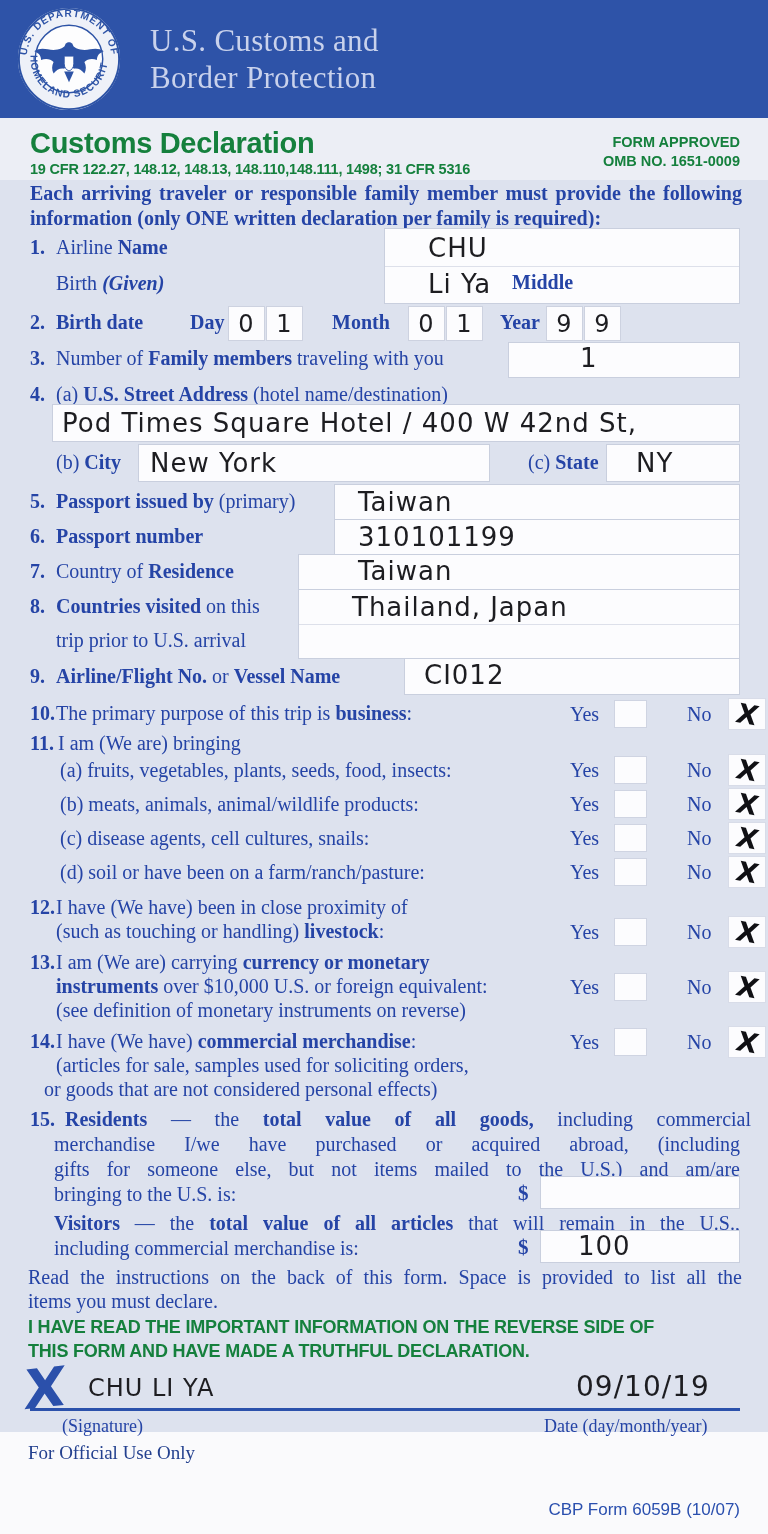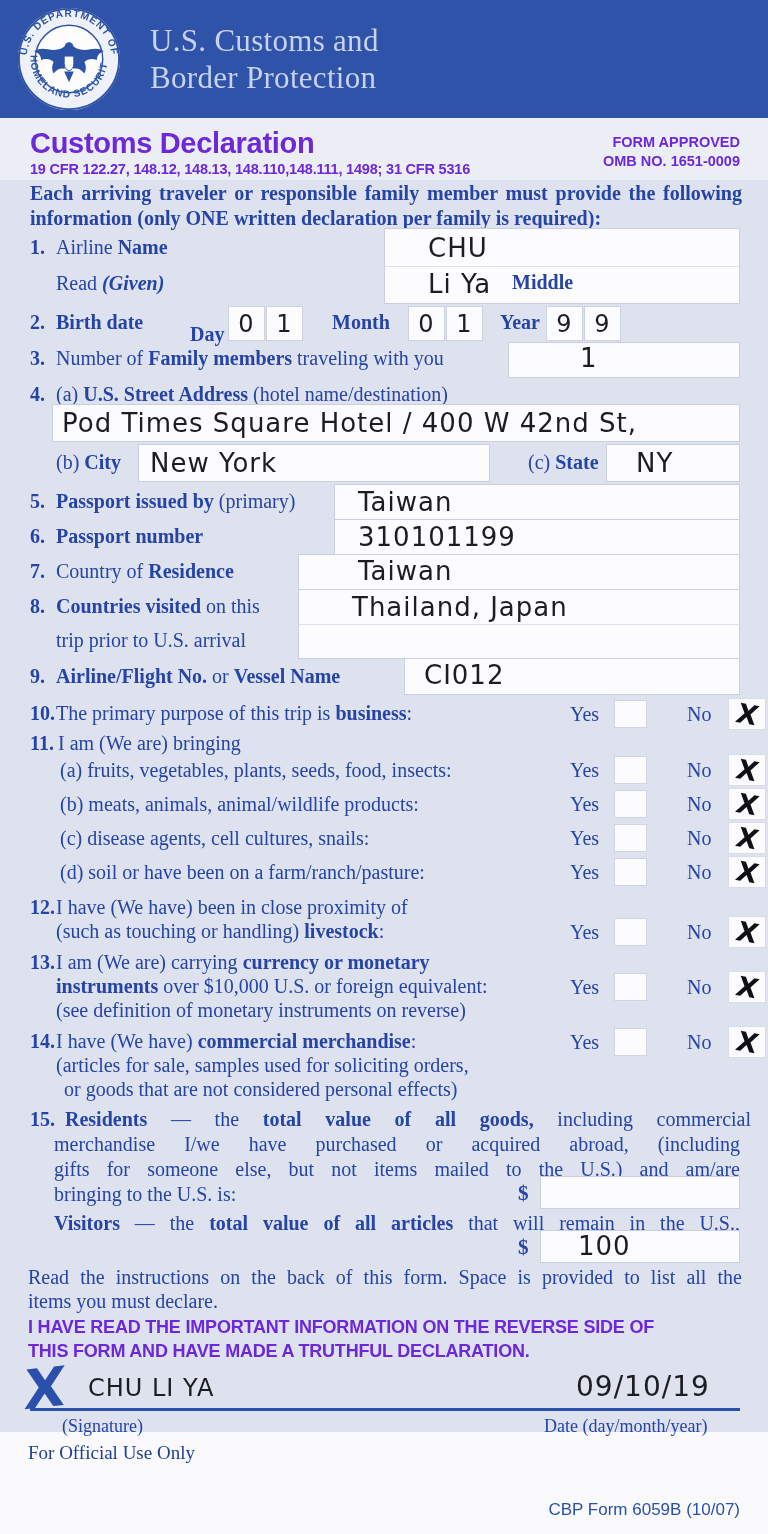--- a/index.html
+++ b/index.html
@@ -6,21 +6,21 @@
   .page{position:relative;width:768px;height:1534px;background:#fafbfd;overflow:hidden;
         font-family:"Liberation Serif",serif;}
   
   .bg-banner{position:absolute;left:0;top:0;width:768px;height:118px;background:#2e53a8;}
   .bg-headstrip{position:absolute;left:0;top:118px;width:768px;height:62px;background:#ecEef5;background:#eceef5;}
   .bg-body{position:absolute;left:0;top:180px;width:768px;height:1252px;background:#dde2ee;}
   .bg-bottom{position:absolute;left:0;top:1432px;width:768px;height:102px;background:#fafafc;}
 
   .abs{position:absolute;}
   .ser{font-family:"Liberation Serif",serif;color:#2544a6;font-size:20px;line-height:1.15;}
-  .sans{font-family:"Liberation Sans",sans-serif;color:#6d28d9;}
+  .sans{font-family:"Liberation Sans",sans-serif;color:#15803d;}
   .bb{font-weight:700;}
   .ii{font-style:italic;}
   .jline{text-align:justify;text-align-last:justify;}
 
   .agency{color:#c9d2ec;font-family:"Liberation Serif",serif;font-size:31px;line-height:37px;letter-spacing:.3px;}
 
   .ftitle{font-size:29px;font-weight:700;letter-spacing:-.3px;}
   .cfr{font-size:14.5px;font-weight:700;letter-spacing:-.2px;}
   .approved{font-size:14.5px;font-weight:700;text-align:right;line-height:19px;}
 
@@ -94,27 +94,27 @@
   <div class="abs sans cfr" style="left:30px;top:161px;">19 CFR 122.27, 148.12, 148.13, 148.110,148.111, 1498; 31 CFR 5316</div>
   <div class="abs ser bb jline" style="left:30px;top:182px;width:712px;">Each arriving traveler or responsible family member must provide the following</div>
   <div class="abs ser bb" style="left:30px;top:207px;width:712px;">information (only ONE written declaration per family is required):</div>
 
   <div class="box" style="left:384px;top:228px;width:356px;height:76px;">
       <div class="boxdiv"></div>
     </div>
   <div class="abs ser bb" style="left:30px;top:236px;">1.</div>
   <div class="abs ser" style="left:56px;top:236px;"><span>Airline </span><span class="bb">Name</span></div>
   <div class="abs hw" style="left:428px;top:233px;">CHU</div>
-  <div class="abs ser" style="left:56px;top:272px;"><span>Read </span><span class="bb ii">(Given)</span></div>
+  <div class="abs ser" style="left:56px;top:272px;"><span>Birth </span><span class="bb ii">(Given)</span></div>
   <div class="abs hw" style="left:428px;top:269px;">Li Ya</div>
   <div class="abs ser bb" style="left:512px;top:271px;">Middle</div>
 
   <div class="abs ser bb" style="left:30px;top:311px;">2.</div>
   <div class="abs ser" style="left:56px;top:311px;"><span class="bb">Birth date</span></div>
-  <div class="abs ser bb" style="left:190px;top:311px;margin-top:12px;">Day</div>
+  <div class="abs ser bb" style="left:190px;top:311px;">Day</div>
   <div class="dcell" style="left:228px;top:306px;">
       <span class="hw hw-sm">0</span>
     </div>
   <div class="dcell" style="left:266px;top:306px;">
       <span class="hw hw-sm">1</span>
     </div>
   <div class="abs ser bb" style="left:332px;top:311px;">Month</div>
   <div class="dcell" style="left:408px;top:306px;">
       <span class="hw hw-sm">0</span>
     </div>
@@ -248,40 +248,41 @@
     <span class="cbox"></span>
     <span class="ser ynlab nolab">No</span>
     <span class="cbox xcell">
         <span class="xmark">X</span>
       </span>
   </div>
 
   <div class="abs ser bb" style="left:30px;top:1030px;">14.</div>
   <div class="abs ser" style="left:56px;top:1030px;"><span>I have (We have) </span><span class="bb">commercial merchandise</span><span>:</span></div>
   <div class="abs ser" style="left:56px;top:1054px;">(articles for sale, samples used for soliciting orders,</div>
-  <div class="abs ser" style="left:64px;top:1078px;">or goods that are not considered personal effects)</div>
+  <div class="abs ser" style="left:44px;top:1078px;">or goods that are not considered personal effects)</div>
   <div class="yn" style="top:1027px;">
     <span class="ser ynlab">Yes</span>
     <span class="cbox"></span>
     <span class="ser ynlab nolab">No</span>
     <span class="cbox xcell">
         <span class="xmark">X</span>
       </span>
   </div>
 
   <div class="abs ser bb" style="left:30px;top:1108px;">15.</div>
   <div class="abs ser jline" style="left:54px;top:1108px;width:686px;margin-left:11px;"><span class="bb">Residents</span><span> — the </span><span class="bb">total value of all goods,</span><span> including commercial</span></div>
   <div class="abs ser jline" style="left:54px;top:1133px;width:686px;">merchandise I/we have purchased or acquired abroad, (including</div>
   <div class="abs ser jline" style="left:54px;top:1158px;width:686px;">gifts for someone else, but not items mailed to the U.S.) and am/are</div>
   <div class="abs ser" style="left:54px;top:1183px;">bringing to the U.S. is:</div>
   <div class="abs ser dollar" style="left:518px;top:1181px;">$</div>
   <div class="box" style="left:540px;top:1176px;width:200px;height:33px;"></div>
   <div class="abs hw" style="left:575px;top:1178px;"></div>
 
   <div class="abs ser jline" style="left:54px;top:1212px;width:686px;"><span class="bb">Visitors</span><span> — the </span><span class="bb">total value of all articles</span><span> that will remain in the U.S.,</span></div>
+  <div class="abs ser" style="left:54px;top:1237px;">including commercial merchandise is:</div>
   <div class="abs ser dollar" style="left:518px;top:1235px;">$</div>
   <div class="box" style="left:540px;top:1230px;width:200px;height:33px;"></div>
   <div class="abs hw" style="left:578px;top:1231px;">100</div>
 
   <div class="abs ser jline" style="left:28px;top:1266px;width:714px;">Read the instructions on the back of this form. Space is provided to list all the</div>
   <div class="abs ser" style="left:28px;top:1290px;">items you must declare.</div>
 
   <div class="abs sans decl" style="left:28px;top:1315px;width:714px;">I HAVE READ THE IMPORTANT INFORMATION ON THE REVERSE SIDE OF</div>
   <div class="abs sans decl" style="left:28px;top:1339px;width:714px;">THIS FORM AND HAVE MADE A TRUTHFUL DECLARATION.</div>
 

